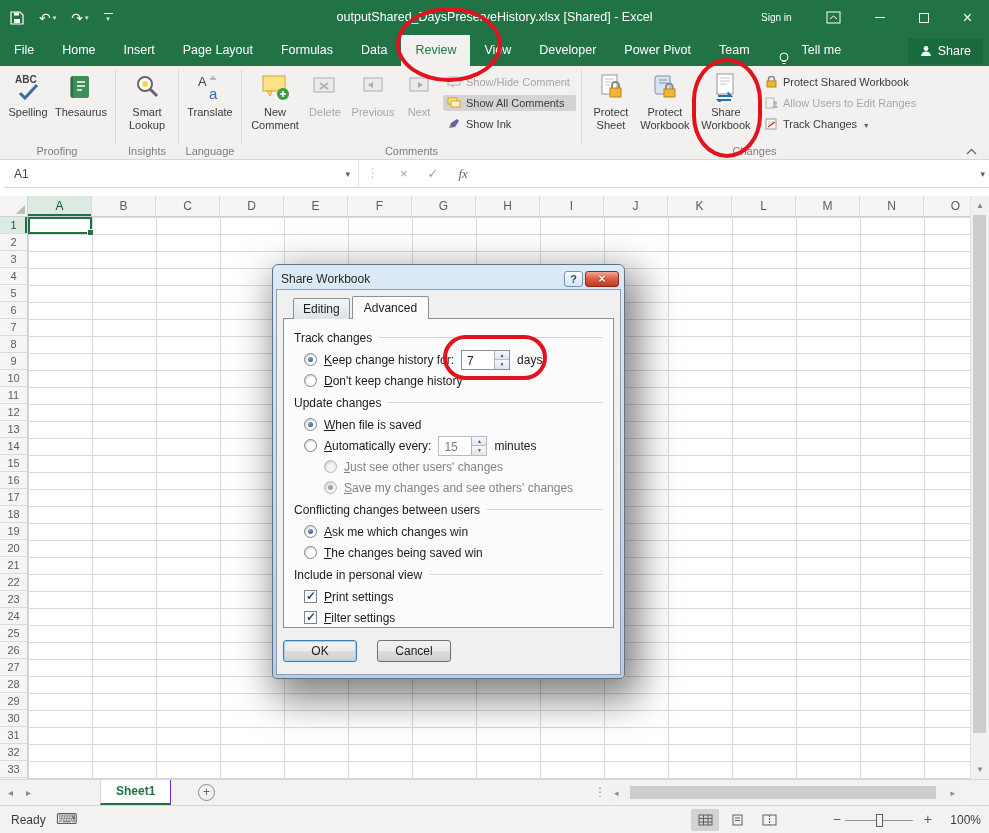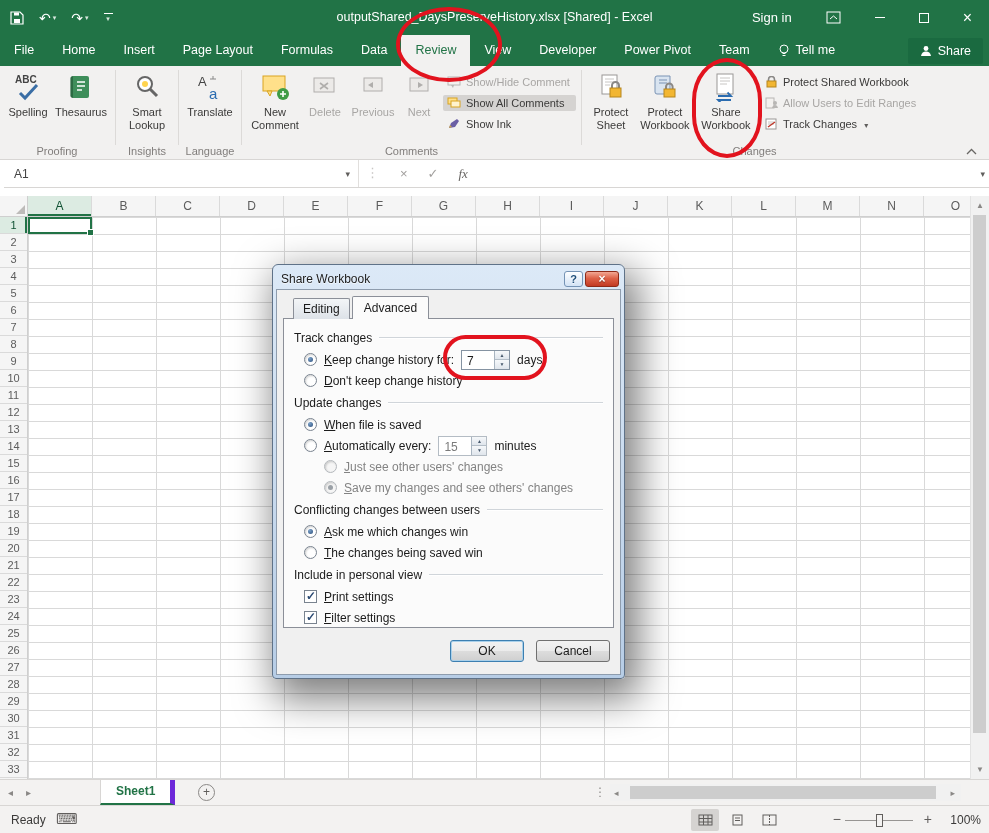--- a/index.html
+++ b/index.html
@@ -7,29 +7,29 @@
 body{position:relative;overflow:hidden;background:#fff;font-family:"Liberation Sans",sans-serif;-webkit-font-smoothing:antialiased}
 
 .titlebar{position:absolute;left:0;top:0;width:989px;height:35px;background:#217346;color:#fff}
 .qat{position:absolute;left:10px;top:0;height:35px;display:flex;align-items:center;gap:15px}
 .qicon{font-size:14px;line-height:1;color:#fff;display:flex;align-items:center;gap:2px}
 .qcaret{font-size:7px;color:#d8e8df}
 .qat-custom{display:flex;flex-direction:column;align-items:center}
 .qat-custom .bar{width:9px;border-top:1px solid #fff;margin-bottom:1px}
 .wintitle{position:absolute;left:0;right:0;top:0;height:35px;text-align:center;line-height:35px;font-size:12.5px;color:#fff;white-space:nowrap}
 .tb-right{position:absolute;right:0;top:0;height:35px;display:flex;align-items:center}
-.tb-right>*{padding:0 17px;height:35px;display:flex;align-items:center;font-size:13px}
+.tb-right>*{padding:0 17px;height:35px;display:flex;align-items:center;font-size:10px}
 .winbox{width:10px;height:10px;border:1px solid #fff}
 .minbar{width:10px;border-top:1px solid #fff}
 .closex{font-size:16px}
 
 .tabsbar{position:absolute;left:0;top:35px;width:989px;height:31px;background:#217346;display:flex;align-items:flex-end}
 .rtab{padding:0 14px;line-height:31px;font-size:12.5px;color:#fff;white-space:nowrap}
 .rtab.active{background:#f2f1f0;color:#217346}
-.tellme{display:flex;align-items:center;gap:6px;color:#fff;padding:0 14px;line-height:31px;font-size:12.5px}
+.tellme{display:flex;align-items:flex-end;gap:12px;color:#fff;padding:0 14px;line-height:31px;font-size:12.5px}
 .sharechip{position:absolute;right:6px;top:3px;height:26px;background:#1a6a40;border-radius:2px;color:#fff;display:flex;align-items:center;gap:6px;padding:0 12px;font-size:12.5px}
 
 .ribbon{position:absolute;left:0;top:66px;width:989px;height:94px;background:#f2f1f0;border-bottom:1px solid #d8d6d4;display:flex;align-items:stretch;padding:0 2px}
 .vsep{width:1px;background:#dcdad8;margin:4px 3px 14px 3px}
 .rgroup{position:relative;padding:1px 2px 16px 2px}
 .rbtns{display:flex;align-items:flex-start;height:78px}
 .rbtn{display:flex;flex-direction:column;align-items:center;padding:2px 2px;height:78px}
 .ric{height:36px;display:flex;align-items:center;justify-content:flex-end}
 .rlbl{font-size:11px;color:#3b3a39;text-align:center;line-height:1.2;margin-top:1px}
 .rbtn.dis .rlbl{color:#a8a6a4}
@@ -61,21 +61,21 @@
 .cells{position:absolute;left:28px;top:21px;right:19px;bottom:0;background-image:linear-gradient(to right,#d9d9d9 1px,transparent 1px),linear-gradient(to bottom,#d9d9d9 1px,transparent 1px);background-size:64px 17px}
 .selbox{position:absolute;left:0;top:0;width:64px;height:17px;background:#fff;border:2px solid #217346}
 .selbox:after{content:"";position:absolute;right:-4px;bottom:-4px;width:5px;height:5px;background:#217346;border:1px solid #fff}
 .vscroll{position:absolute;right:0;top:0;width:19px;bottom:0;background:#f1f1f1;border-left:1px solid #e3e3e3}
 .vs-up,.vs-dn{position:absolute;left:0;width:18px;height:17px;text-align:center;font-size:8px;color:#8a8886;line-height:17px}
 .vs-up{top:1px}.vs-dn{bottom:1px}
 .vs-thumb{position:absolute;left:2px;right:3px;top:19px;height:518px;background:#cdcdcd}
 
 .tabbar{position:absolute;left:0;top:779px;width:989px;height:26px;background:#f3f2f1;border-top:1px solid #d8d6d4}
 .tnav{position:absolute;top:7px;font-size:10px;color:#8a8886}
-.stab{position:absolute;left:100px;top:0;height:25px;background:#fff;border-left:1px solid #d8d6d4;border-right:5px solid #6d28d9;border-bottom:2px solid #217346;line-height:23px;padding:0 15px;font-size:12px;font-weight:bold;color:#217346}
+.stab{position:absolute;left:100px;top:0;height:25px;background:#fff;border-left:1px solid #d8d6d4;border-right:1px solid #6d28d9;border-bottom:2px solid #217346;line-height:23px;padding:0 15px;font-size:12px;font-weight:bold;color:#217346}
 .addsheet{position:absolute;left:198px;top:4px;width:17px;height:17px;border:1px solid #8a8886;border-radius:50%;text-align:center;line-height:15px;font-size:12px;color:#605e5c}
 .tdots{position:absolute;left:594px;top:5px;font-size:12px;color:#908e8c}
 .hs-track{position:absolute;left:610px;right:28px;top:4px;height:17px;background:#f1f1f1}
 .hs-l{position:absolute;left:614px;top:8px;font-size:9px;color:#8a8886}
 .hs-r{position:absolute;right:34px;top:8px;font-size:9px;color:#8a8886}
 .hs-thumb{position:absolute;left:630px;width:306px;top:6px;height:13px;background:#cdcdcd}
 
 .statusbar{position:absolute;left:0;top:805px;width:989px;height:28px;background:#f3f2f1;border-top:1px solid #d8d6d4}
 .ready{position:absolute;left:11px;top:7px;font-size:12px;color:#3b3a39}
 .kbd{position:absolute;left:56px;top:4px;font-size:15px;color:#605e5c}
@@ -109,21 +109,21 @@
 .drow.dis .radio.on:after{background:#9aa0a6}
 .check{width:13px;height:13px;background:#fff;border:1px solid #79838f;flex:0 0 13px;position:relative}
 .check.on:after{content:"✓";position:absolute;left:1px;top:-2px;font-size:12px;font-weight:bold;color:#2b4a73}
 .spin{display:inline-flex;height:20px;border:1px solid #8593a2;background:#fff}
 .spin .val{width:32px;font-size:12px;color:#1b1b1b;padding:3px 0 0 5px}
 .spin .sbtns{width:15px;display:flex;flex-direction:column;border-left:1px solid #a8b4c0}
 .spin .sb{flex:1;background:linear-gradient(#f6f8fa,#dfe5ec);font-size:5px;line-height:8px;text-align:center;color:#46586c}
 .spin .sb:first-child{border-bottom:1px solid #b4bec8}
 .spin.dis .val{color:#7b7b7b}
 .spin.dis{border-color:#b4bcc4}
-.dlg-btns{display:flex;justify-content:flex-end;gap:12px;margin-top:12px;padding-right:4px}
+.dlg-btns{display:flex;gap:20px;margin-top:12px;padding-right:4px}
 .btn{width:74px;height:22px;text-align:center;line-height:20px;font-size:12px;color:#1b1b1b;border:1px solid #707070;border-radius:3px;background:linear-gradient(#f2f2f2,#ebebeb 50%,#dddddd 50%,#cfcfcf)}
 .btn.ok{border:1px solid #3c7fb1;box-shadow:0 0 0 1px #a9d0ea inset}
 
 .mark{position:absolute;border:4px solid var(--mark,#e2131e);pointer-events:none;z-index:99}
 #mark-review{left:396px;top:7px;width:106px;height:75px;border-radius:50%}
 #mark-share{left:692px;top:58px;width:70px;height:100px;border-radius:35px/42px}
 #mark-days{left:443px;top:335px;width:104px;height:45px;border-radius:23px}
 svg{display:block}
 </style>
 </head>

